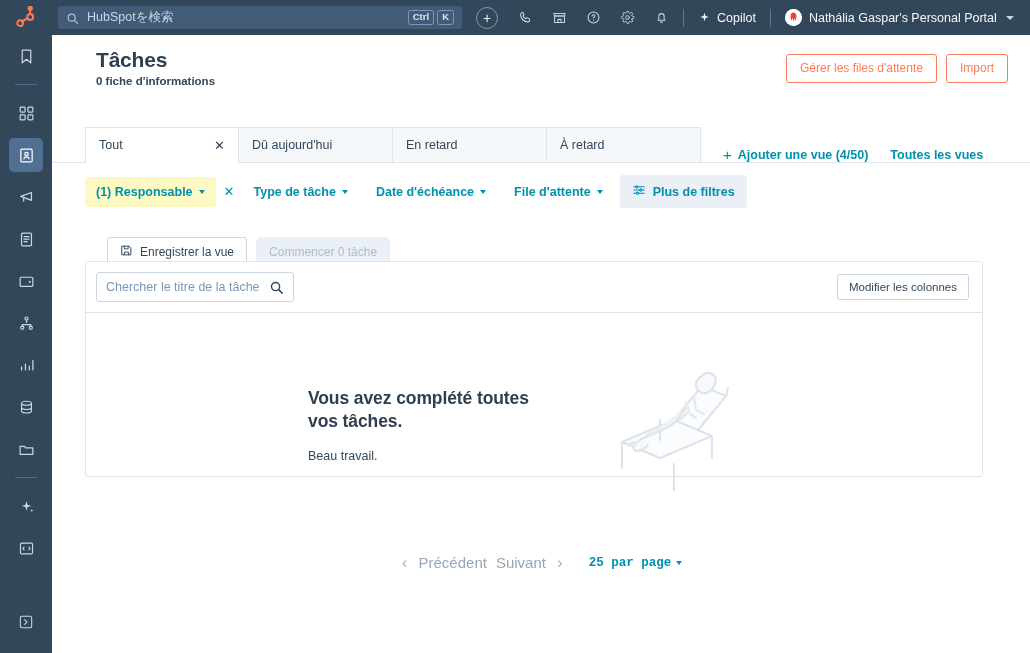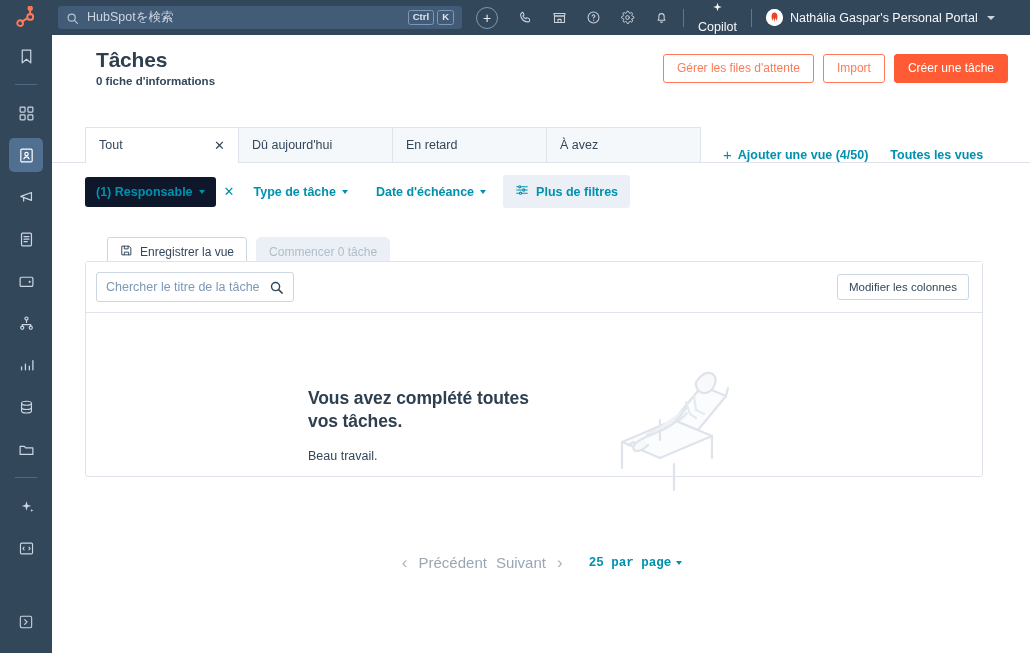--- a/index.html
+++ b/index.html
@@ -54,21 +54,21 @@
     color: #e5ecf3; font-size: 14px; line-height: 1;
   }
   .nav-icons { display: flex; align-items: center; gap: 19px; margin-left: 20px; }
   .nav-icons .ni { width: 15px; height: 15px; opacity: .88; display: block; }
   .nav-div {
     width: 1px; height: 18px; background: #5b7894;
     margin: 0 14px;
   }
   .copilot {
     display: flex; align-items: center; gap: 6px;
-    color: #f5f8fa; font-size: 12.5px; flex-direction: column;
+    color: #f5f8fa; font-size: 12.5px;
   }
   .copilot .sparkle { width: 13px; height: 13px; }
   .portal {
     display: flex; align-items: center; gap: 7px;
     color: #f5f8fa; font-size: 12.5px;
     margin-right: 12px;
   }
   .portal-avatar {
     width: 17px; height: 17px; border-radius: 50%;
     background: #ffffff;
@@ -187,21 +187,21 @@
     display: flex; align-items: center;
     padding-left: 33px;
     gap: 6px;
   }
   .filter-chip {
     display: flex; align-items: center; gap: 6px;
     font-size: 12.5px; font-weight: bold; color: #0091ae;
     padding: 8px 11px; border-radius: 3px;
     white-space: nowrap;
   }
-  .filter-chip.selected { background: #0f172a; }
+  .filter-chip.selected { background: #fef9c3; }
   .chip-caret {
     width: 0; height: 0;
     border-left: 3.5px solid transparent; border-right: 3.5px solid transparent;
     border-top: 4px solid #0091ae;
   }
   .chip-x { color: #0091ae; font-size: 13px; line-height: 1; padding: 0 2px; }
   .filter-more {
     display: flex; align-items: center; gap: 7px;
     font-size: 12.5px; font-weight: bold; color: #0091ae;
     background: #eaf0f6; padding: 8px 12px; border-radius: 3px;
@@ -515,37 +515,36 @@
 <div class="page-inner">
 
   <div class="page-header">
     <div class="ph-left">
       <h1>Tâches</h1>
       <div class="ph-sub">0 fiche d'informations</div>
     </div>
     <div class="ph-actions">
       <button class="btn btn-secondary">Gérer les files d'attente</button>
       <button class="btn btn-secondary">Import</button>
-      <button class="btn btn-primary">Créer une tâche</button>
     </div>
   </div>
 
   <div class="tabs-row">
     <div class="tab active">
       <span>Tout</span>
       <span class="tab-close">✕</span>
     </div>
     <div class="tab">
       <span>Dû aujourd'hui</span>
     </div>
     <div class="tab">
       <span>En retard</span>
     </div>
     <div class="tab">
-      <span>À avez</span>
+      <span>À retard</span>
     </div>
     <div class="tabs-links">
       <span class="link-teal">
         <span class="plus-sm">+</span>
         <span>Ajouter une vue (4/50)</span>
       </span>
       <span class="link-teal">Toutes les vues</span>
     </div>
   </div>
 
@@ -555,20 +554,24 @@
       <span class="chip-caret"></span>
     </div>
     <span class="chip-x">✕</span>
 
     <div class="filter-chip">
       <span>Type de tâche</span>
       <span class="chip-caret"></span>
     </div>
     <div class="filter-chip">
       <span>Date d'échéance</span>
+      <span class="chip-caret"></span>
+    </div>
+    <div class="filter-chip">
+      <span>File d'attente</span>
       <span class="chip-caret"></span>
     </div>
 
     <div class="filter-more">
       <span>
         <svg width="14" height="14" viewBox="0 0 24 24" fill="none" stroke="#0091ae" stroke-width="1.9" stroke-linecap="round">
           <path d="M3 6.5h18M3 12h18M3 17.5h18"></path>
           <circle cx="8" cy="6.5" r="1.9" fill="#eaf0f6"></circle>
           <circle cx="15" cy="12" r="1.9" fill="#eaf0f6"></circle>
           <circle cx="9.5" cy="17.5" r="1.9" fill="#eaf0f6"></circle>

